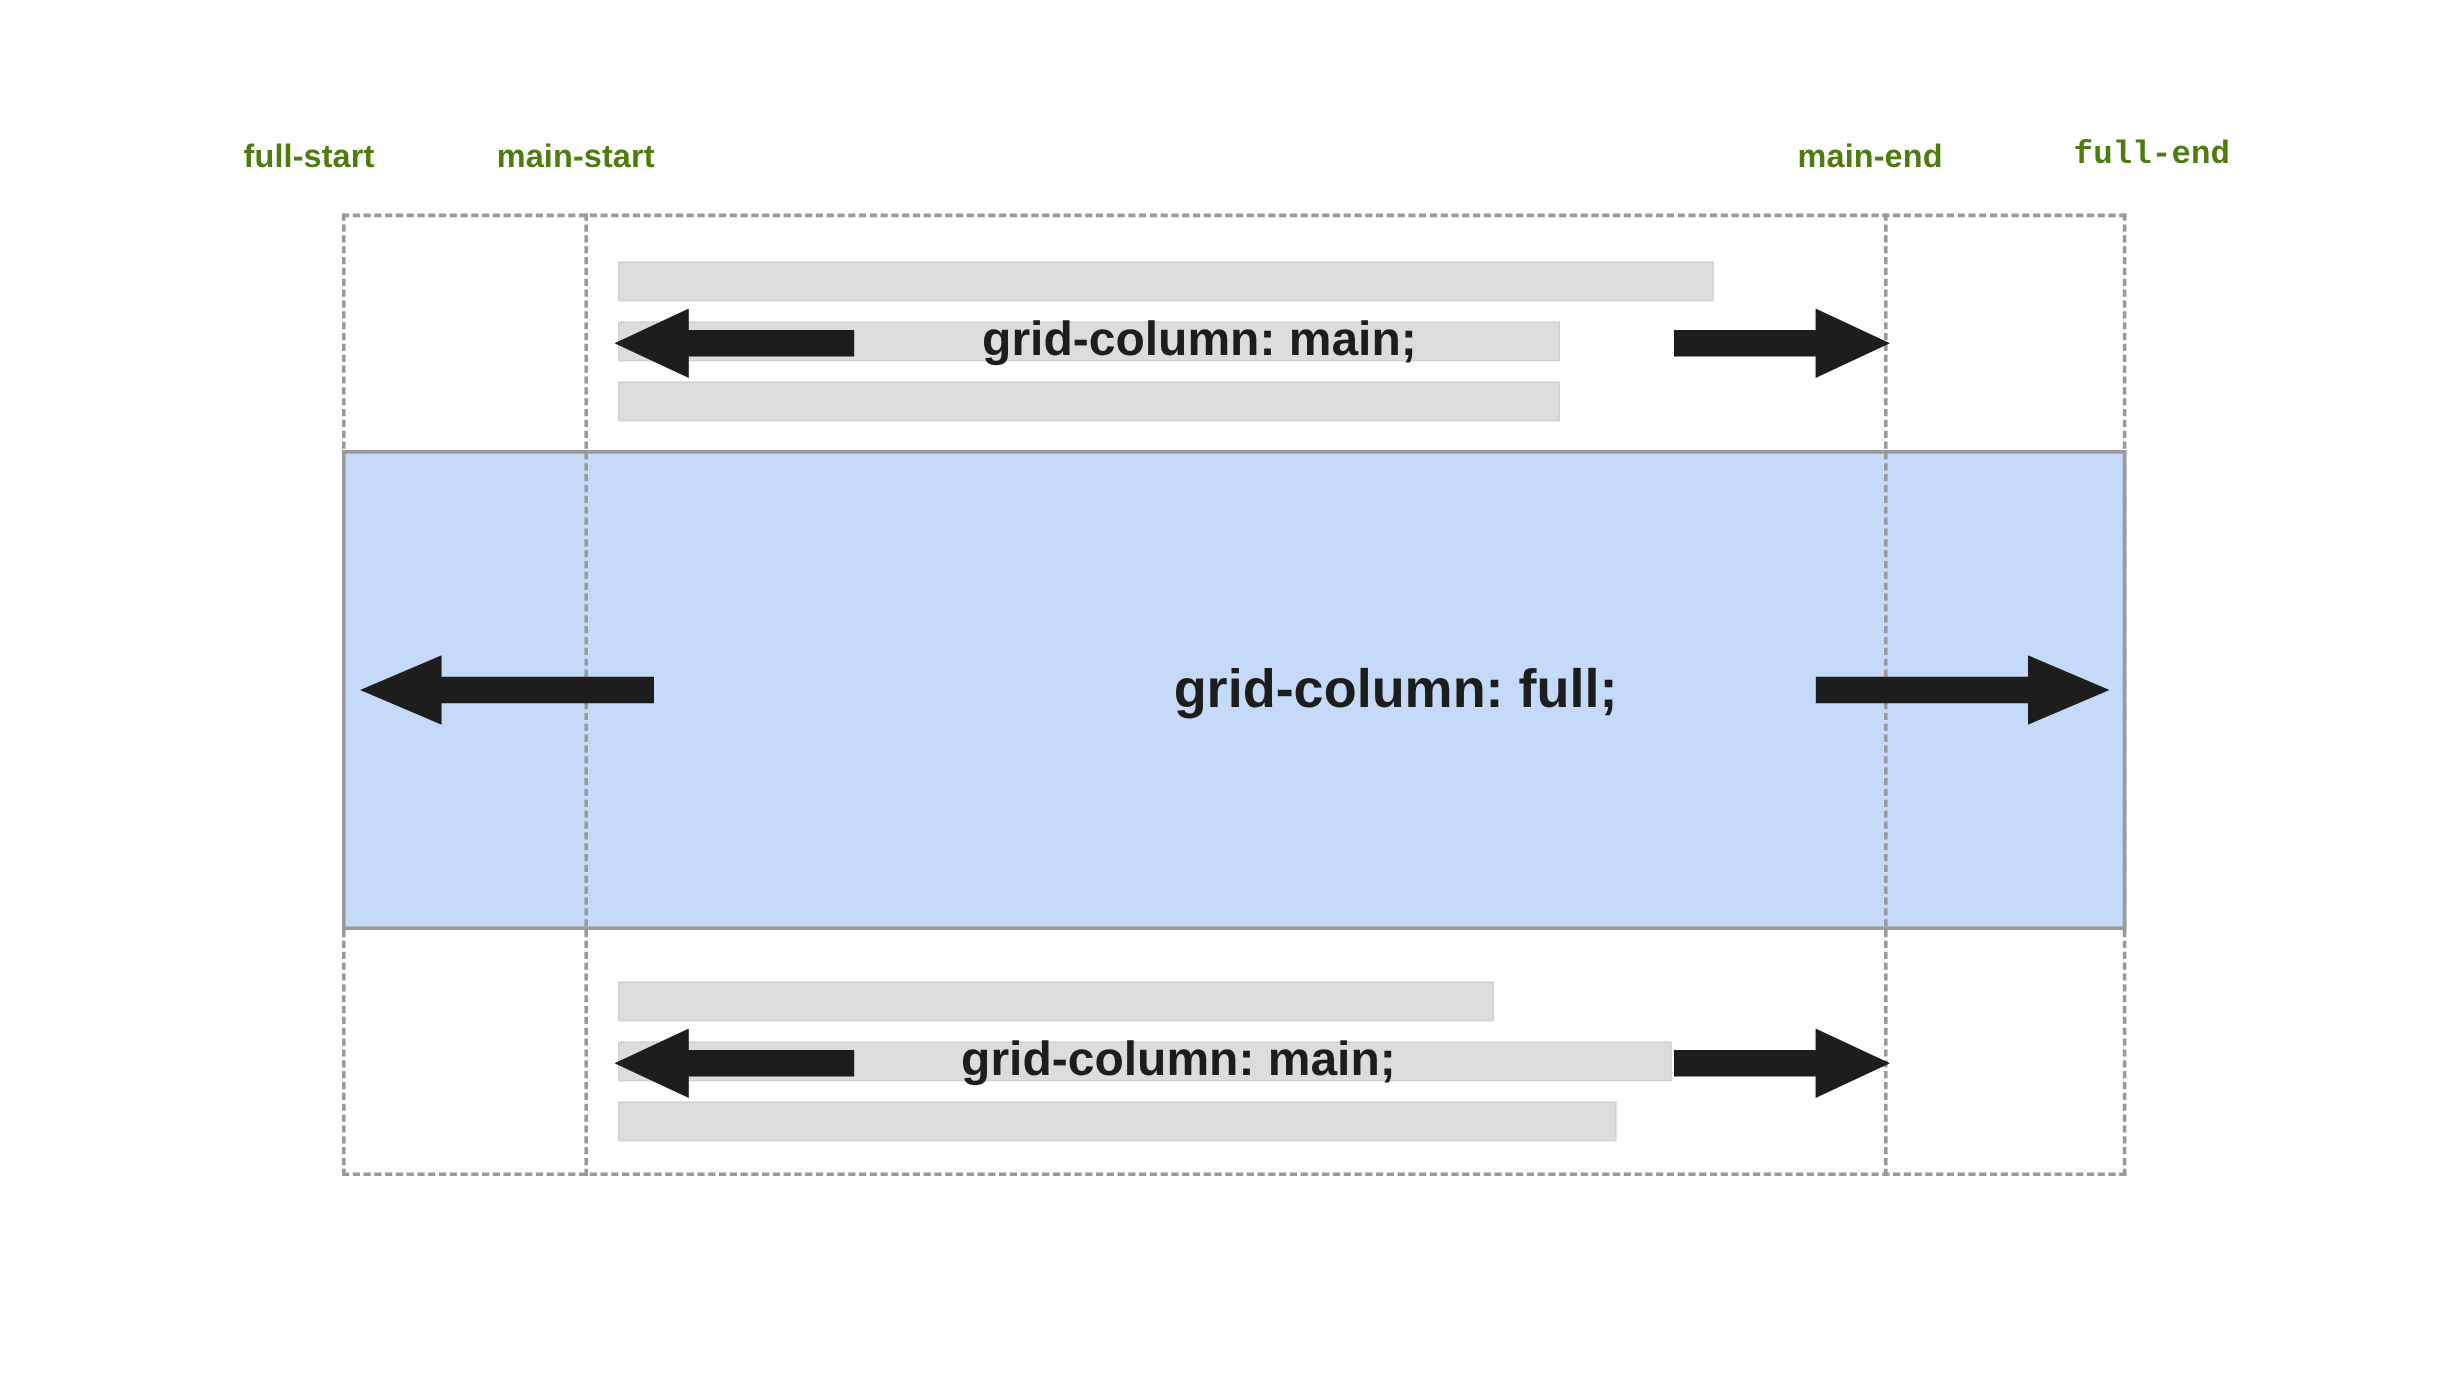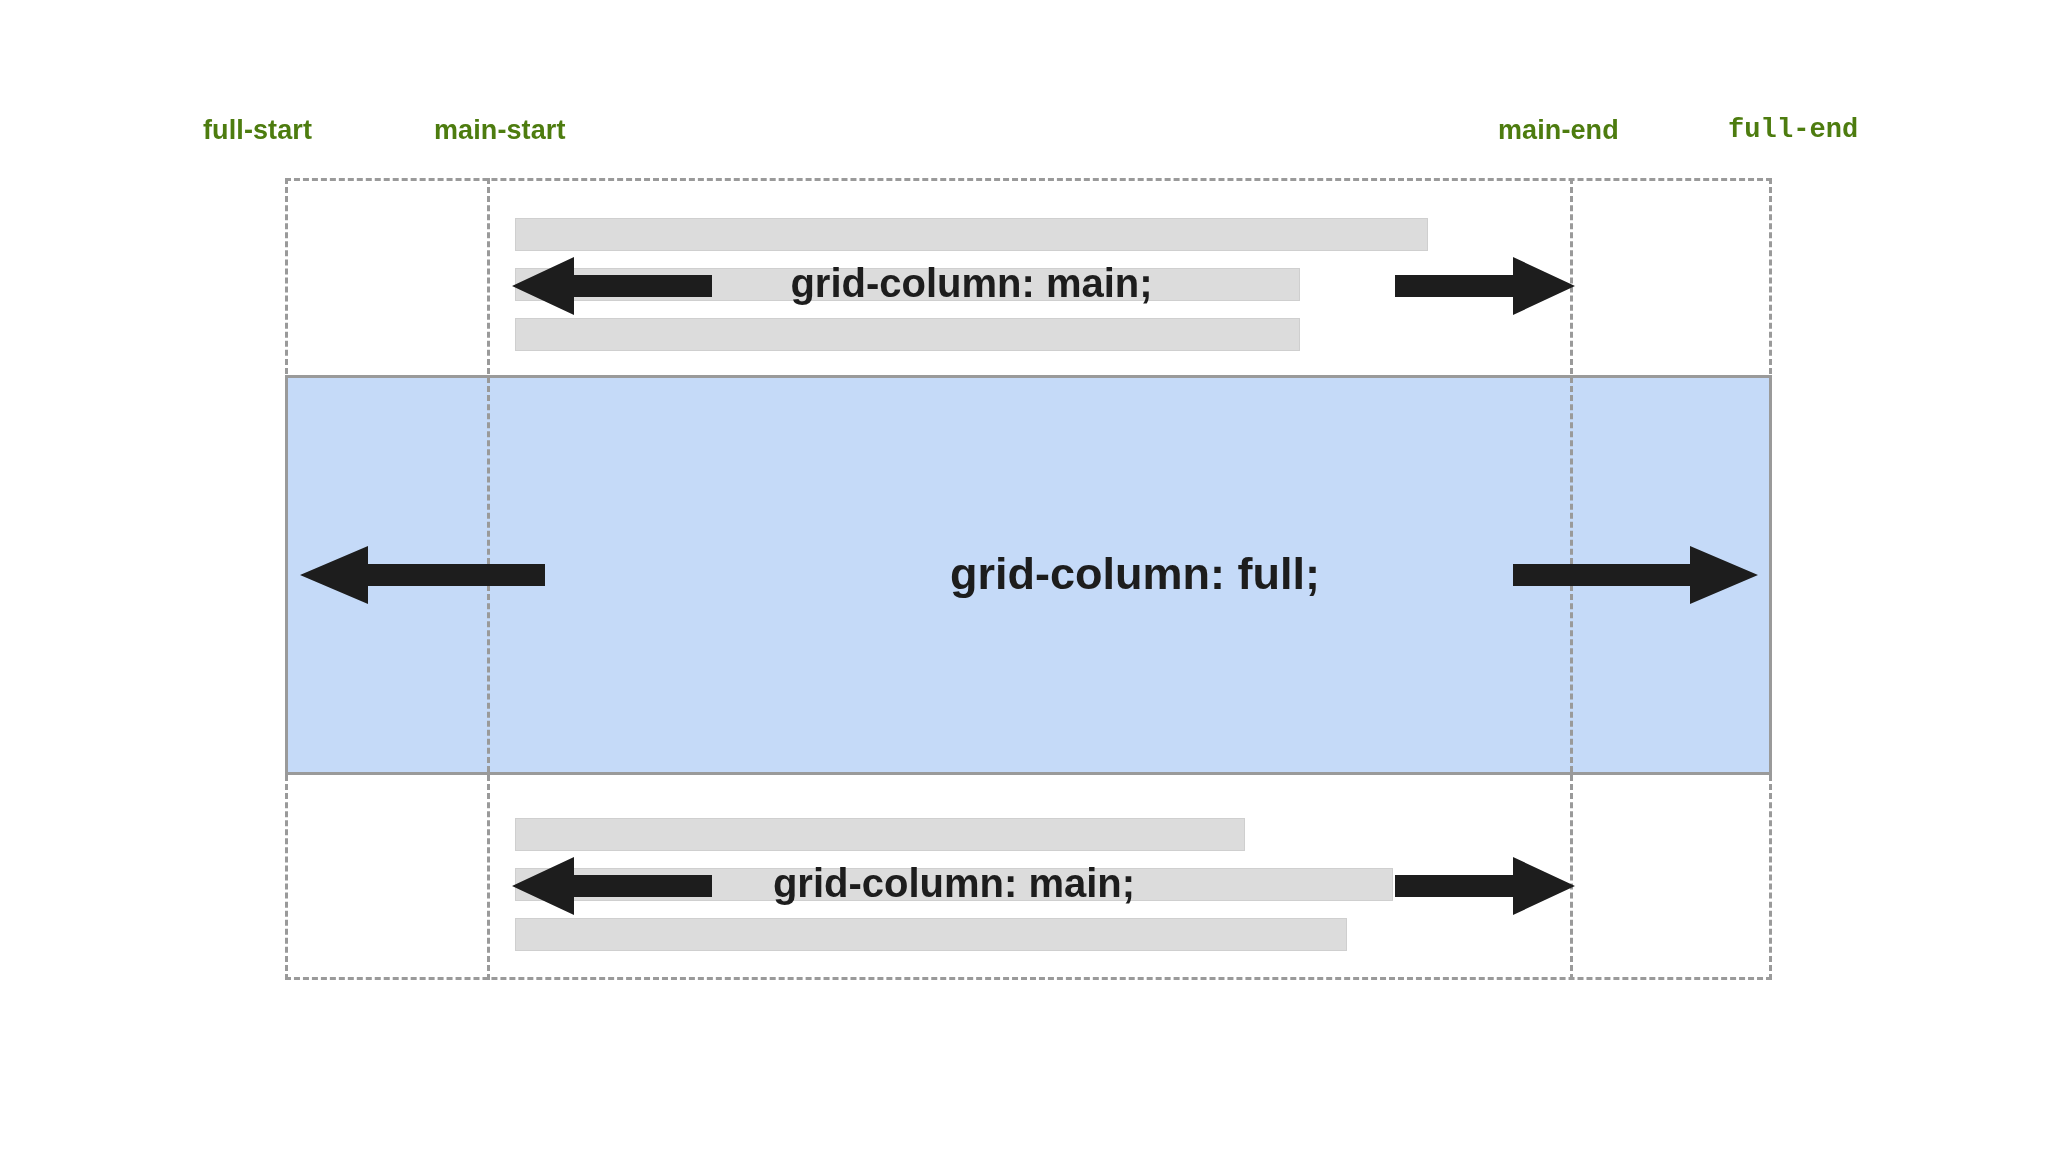--- a/index.html
+++ b/index.html
@@ -24,21 +24,21 @@
   .col-label {
     position: absolute;
     font-size: 27px;
     font-weight: bold;
     color: #4d7c0f;
     letter-spacing: 0.1px;
     white-space: nowrap;
     line-height: 1;
   }
   #label-full-start { left: 203px;  top: 117px; }
-  #label-main-start { left: 434px;  top: 117px; }
+  #label-main-start { left: 414px;  top: 117px; }
   #label-main-end   { left: 1498px; top: 117px; }
   #label-full-end   { left: 1728px; top: 117px; font-family: Liberation Mono, monospace; }
 
   
   #grid-frame {
     position: absolute;
     left: 285px;
     top: 178px;
     width: 1487px;
     height: 802px;
@@ -91,20 +91,21 @@
 
   
   .caption {
     position: absolute;
     font-size: 40px;
     font-weight: bold;
     color: #1d1d1d;
     white-space: nowrap;
     line-height: 1;
     text-align: center;
+    padding-left: 28px;
   }
   .caption-main {
     font-size: 40px;
   }
   .caption-full {
     font-size: 45px;
   }
 </style>
 </head>
 <body>

